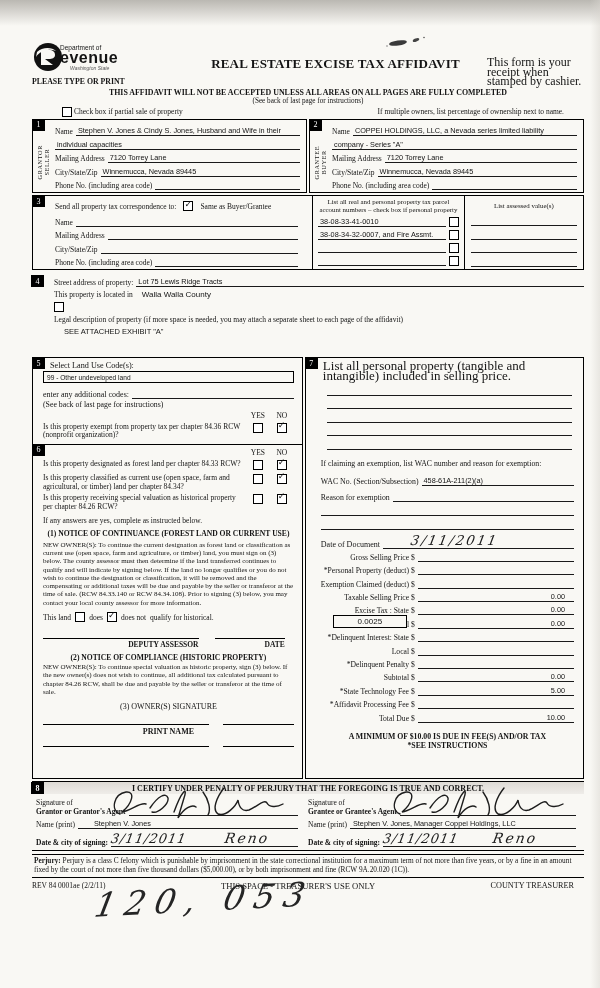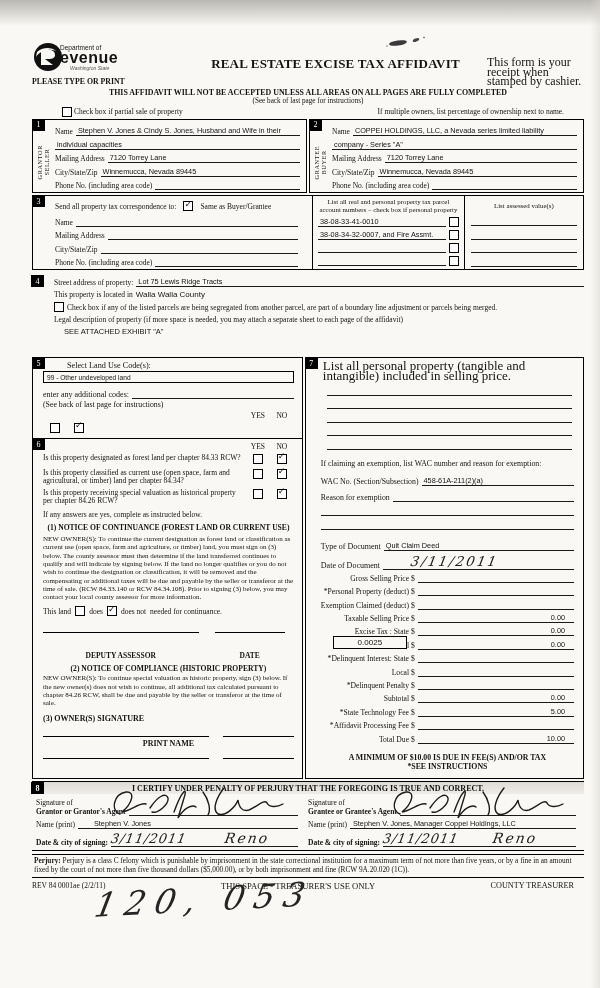--- a/index.html
+++ b/index.html
@@ -47,41 +47,41 @@
   .box3{border:1.5px solid #000;display:flex;margin-top:2px;}
   .b3l{width:50%;position:relative;padding:3px 6px 2px 22px;box-sizing:border-box;}
   .b3m{width:28%;border-left:1.5px solid #000;padding:2px 5px;box-sizing:border-box;margin-left:8px;}
   .b3r{width:22%;border-left:1.5px solid #000;padding:2px 6px;box-sizing:border-box;}
   .b3head{font-size:6.9px;text-align:center;line-height:7.8px;}
   .prow{display:flex;align-items:flex-end;height:13px;gap:3px;}
   .sendrow{display:flex;align-items:center;font-size:7.5px;gap:7px;height:14px;}
   
   .sec4{position:relative;padding-left:22px;margin-top:4px;font-size:7.5px;}
   .sec4 .row{display:flex;align-items:flex-end;height:13px;}
-  .sec4 .plain{margin-top:3px;display:flex;gap:3px;align-items:center;}
+  .sec4 .plain{margin-top:3px;display:flex;gap:9px;align-items:center;}
   .sans{font-family:"Liberation Sans",sans-serif;}
   
   .cols{display:flex;margin-top:21px;height:422px;}
   .lcol{width:50.5%;box-sizing:border-box;display:flex;flex-direction:column;}
   .rcol{flex:1;border:1.5px solid #000;box-sizing:border-box;margin-left:2px;position:relative;padding:3px 9px 0 15px;}
   .sec5{border:1.5px solid #000;position:relative;padding:3px 8px 4px 10px;box-sizing:border-box;}
   .sec6{border:1.5px solid #000;border-top:none;position:relative;padding:2px 8px 4px 10px;box-sizing:border-box;flex:1;}
   .codebox{border:1px solid #000;font-family:"Liberation Sans",sans-serif;font-size:6.6px;padding:1.5px 3px;margin:1px 0 2px 0;}
   .ynrow{display:flex;font-size:7.5px;}
   .ynrow .sp{flex:1;}
   .yncell{width:24px;text-align:center;}
   .qrow{display:flex;font-size:7.5px;line-height:8.6px;margin-top:3px;}
   .qrow .qt{flex:1;padding-right:2px;}
   .qrow .qc{width:24px;text-align:center;}
   .smallp{font-size:7px;line-height:8.3px;margin-top:3px;}
   .ntitle{font-size:7.6px;font-weight:bold;text-align:center;margin-top:4px;}
   .landrow{display:flex;align-items:center;gap:4px;font-size:7.5px;margin-top:5px;}
   .sigrow{display:flex;gap:16px;margin-top:16px;font-size:7.5px;font-weight:bold;}
-  .sigcell{border-top:1.1px solid #000;text-align:center;padding-top:18px;}
-  .ownsig{font-size:8px;font-weight:bold;text-align:left;margin-top:6px;}
+  .sigcell{border-top:1.1px solid #000;text-align:right;padding-top:1px;}
+  .ownsig{font-size:8px;font-weight:normal;text-align:center;margin-top:6px;}
   .dlines{display:flex;gap:14px;margin-top:13px;}
   .dlines div{border-bottom:1px solid #000;}
   .pname{font-size:8px;font-weight:bold;text-align:center;margin-top:2px;}
   
   .feerow{display:flex;align-items:flex-end;height:13.4px;font-size:7.6px;position:relative;}
   .feelabel{flex:1;text-align:right;white-space:nowrap;padding-right:2px;}
   .dollar{width:7px;text-align:left;}
   .feeline{width:156px;border-bottom:.9px solid #1a1a1a;height:100%;position:relative;flex:none;}
   .feeval{position:absolute;right:9px;bottom:0;font-family:"Liberation Sans",sans-serif;font-size:7.3px;}
   .ratebox{position:absolute;left:12px;bottom:1px;width:72px;border:1.2px solid #000;text-align:center;font-size:8px;font-family:"Liberation Sans",sans-serif;background:#f9f8f4;padding:1px 0;}
@@ -290,43 +290,43 @@
           <span class="fline">
             <span class="fval">Lot 75 Lewis Ridge Tracts</span>
           </span>
         </div>
       <div class="plain">
           <span>This property is located in</span>
           <span class="sans" style="font-size:8px;">Walla Walla County</span>
         </div>
       <div class="plain">
           <span class="cb"></span>
-          <span>Check box if any of the listed parcels are being segregated from another parcel, are part of a boundary line adjustment or parcels being merged.</span>
         </div>
       <div class="plain">Legal description of property (if more space is needed, you may attach a separate sheet to each page of the affidavit)</div>
       <div class="plain sans" style="margin-left:10px;font-size:7.5px;">SEE ATTACHED  EXHIBIT "A"</div>
     </div>
 
     <div class="cols">
       <div class="lcol">
         <div class="sec5">
           <div class="tab">5</div>
-          <div style="font-size:8.2px;margin-left:24px;">Select Land Use Code(s):</div>
+          <div style="font-size:8.2px;margin-left:7px;">Select Land Use Code(s):</div>
           <div class="codebox">99 - Other undeveloped land</div>
           <div class="frow">
               <span class="flabel" style="font-size:8px;">enter any additional codes:</span>
               <span class="fline"></span>
             </div>
           <div style="font-size:7.8px;margin-top:1px;">(See back of last page for instructions)</div>
           <div class="ynrow" style="margin-top:2px;">
               <span class="sp"></span>
               <span class="yncell">YES</span>
               <span class="yncell">NO</span>
             </div>
           <div class="qrow">
+            <span class="qt">Is this property exempt from property tax per chapter 84.36 RCW (nonprofit organization)?</span>
             <span class="qc"><span class="cb"></span></span>
             <span class="qc"><span class="cb"><span class="mark">✓</span></span></span>
           </div>
         </div>
         <div class="sec6">
           <div class="tab">6</div>
           <div class="ynrow" style="margin-top:1px;">
               <span class="sp"></span>
               <span class="yncell">YES</span>
               <span class="yncell">NO</span>
@@ -350,21 +350,21 @@
           <div class="ntitle">(1) NOTICE OF CONTINUANCE  (FOREST LAND OR CURRENT USE)</div>
           <div class="smallp">NEW OWNER(S): To continue the current designation as forest land or classification as current use (open space, farm and agriculture, or timber) land, you must sign on (3) below. The county assessor must then determine if the land transferred continues to qualify and will indicate by signing below. If the land no longer qualifies or you do not wish to continue the designation or classification, it will be removed and the compensating or additional taxes will be due and payable by the seller or transferor at the time of sale. (RCW 84.33.140 or RCW 84.34.108). Prior to signing (3) below, you may contact your local county assessor for more information.</div>
           <div class="landrow">
             <span>This land</span>
             <span class="cb"></span>
             <span>does</span>
             <span class="cb">
                 <span class="mark">✓</span>
               </span>
             <span>does not</span>
-            <span>needed for continuance.</span>
+            <span>qualify for historical.</span>
           </div>
           <div class="sigrow">
             <div class="sigcell" style="width:62%;">DEPUTY ASSESSOR</div>
             <div class="sigcell" style="width:28%;">DATE</div>
           </div>
           <div class="ntitle">(2)  NOTICE OF COMPLIANCE (HISTORIC PROPERTY)</div>
           <div class="smallp" style="margin-top:1px;">NEW OWNER(S): To continue special valuation as historic property, sign (3) below. If the new owner(s) does not wish to continue, all additional tax calculated pursuant to chapter 84.26 RCW, shall be due and payable by the seller or transferor at the time of sale.</div>
           <div class="ownsig">(3)  OWNER(S) SIGNATURE</div>
           <div class="dlines">
               <div style="width:66%;"></div>
@@ -394,26 +394,20 @@
             <span class="fline">
               <span class="fval">458-61A-211(2)(a)</span>
             </span>
           </div>
         <div class="frow" style="margin-top:2px;height:14px;">
             <span class="flabel" style="font-size:7.8px;">Reason for exemption</span>
             <span class="fline"></span>
           </div>
         <div class="bline" style="height:13px;"></div>
         <div class="bline" style="height:13px;"></div>
-        <div class="frow" style="margin-top:7px;height:14px;">
-            <span class="flabel" style="font-size:8px;">Type of Document</span>
-            <span class="fline">
-              <span class="fval">Quit Claim Deed</span>
-            </span>
-          </div>
         <div class="frow" style="height:19px;">
             <span class="flabel" style="font-size:8px;">Date of Document</span>
             <span class="fline">
               <span class="hand" style="font-size:13.5px;margin-left:28px;letter-spacing:2px;">3/11/2011</span>
             </span>
           </div>
 
         <div class="feerow">
             <span class="feelabel">Gross Selling Price</span>
             <span class="dollar">$</span>

